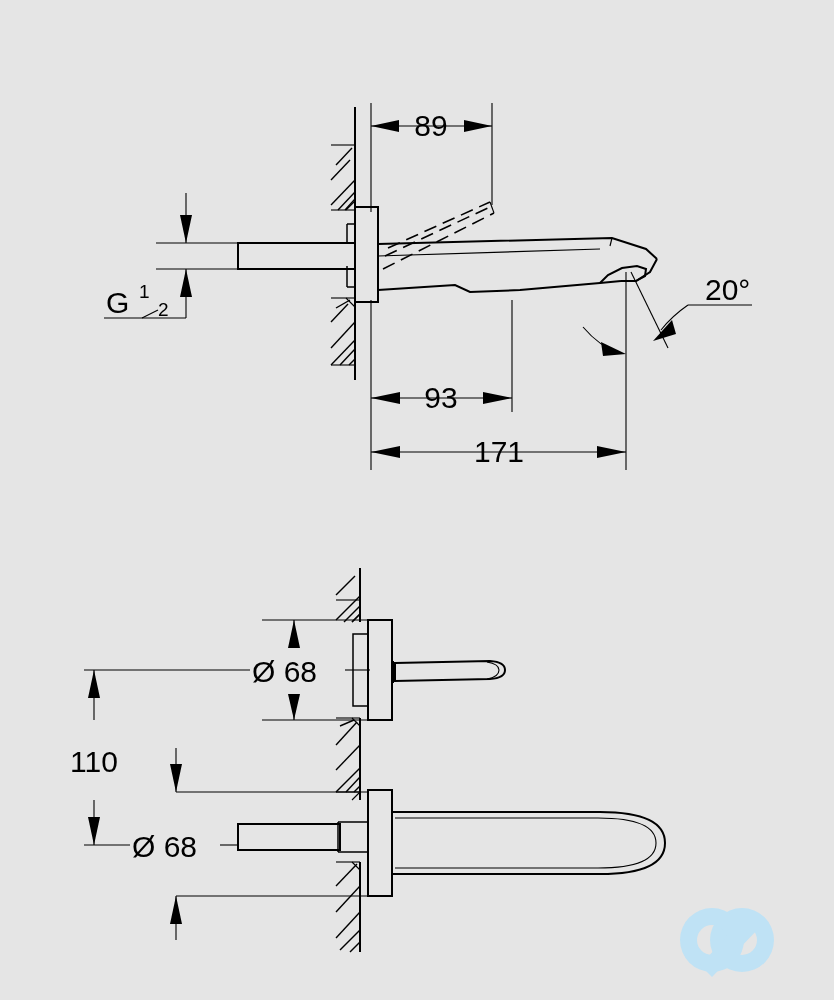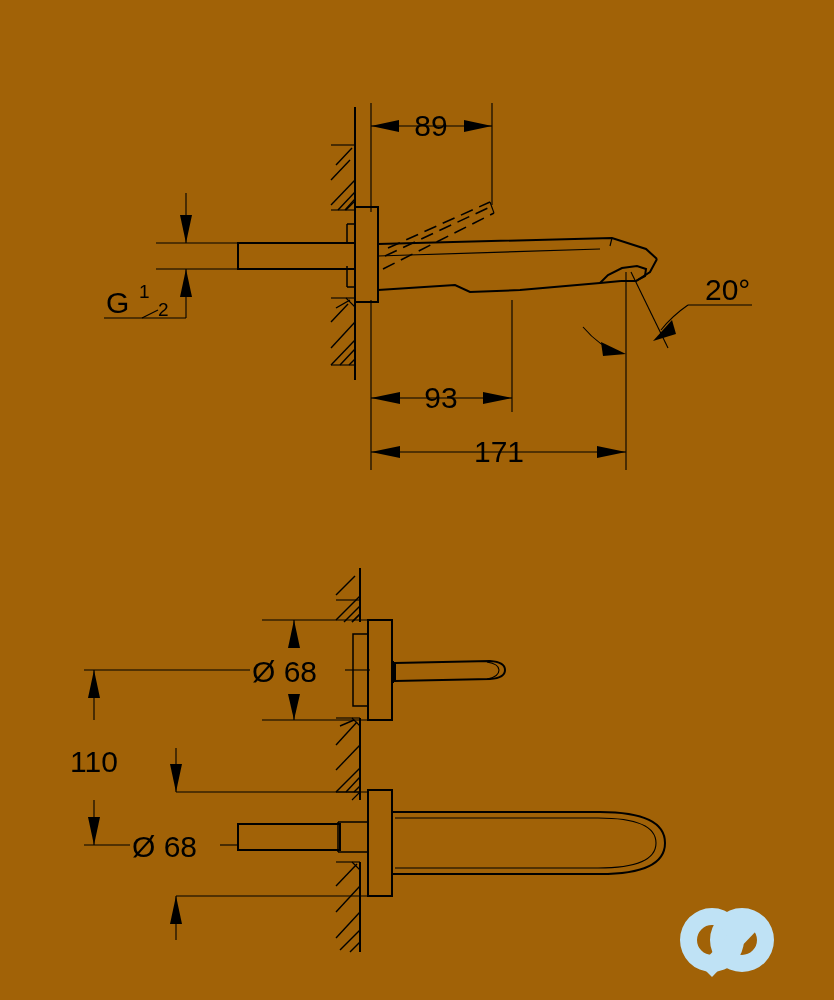--- a/index.html
+++ b/index.html
@@ -8,21 +8,21 @@
     padding: 0;
     background: #ffffff;
   }
   body {
     font-family: "Liberation Sans", sans-serif;
   }
   #sheet {
     position: relative;
     width: 834px;
     height: 1000px;
-    background: #a16207;
+    background: #e5e5e5;
     overflow: hidden;
   }
   #drawing-svg {
     position: absolute;
     left: 0;
     top: 0;
     width: 834px;
     height: 1000px;
   }
   .dim-text {

